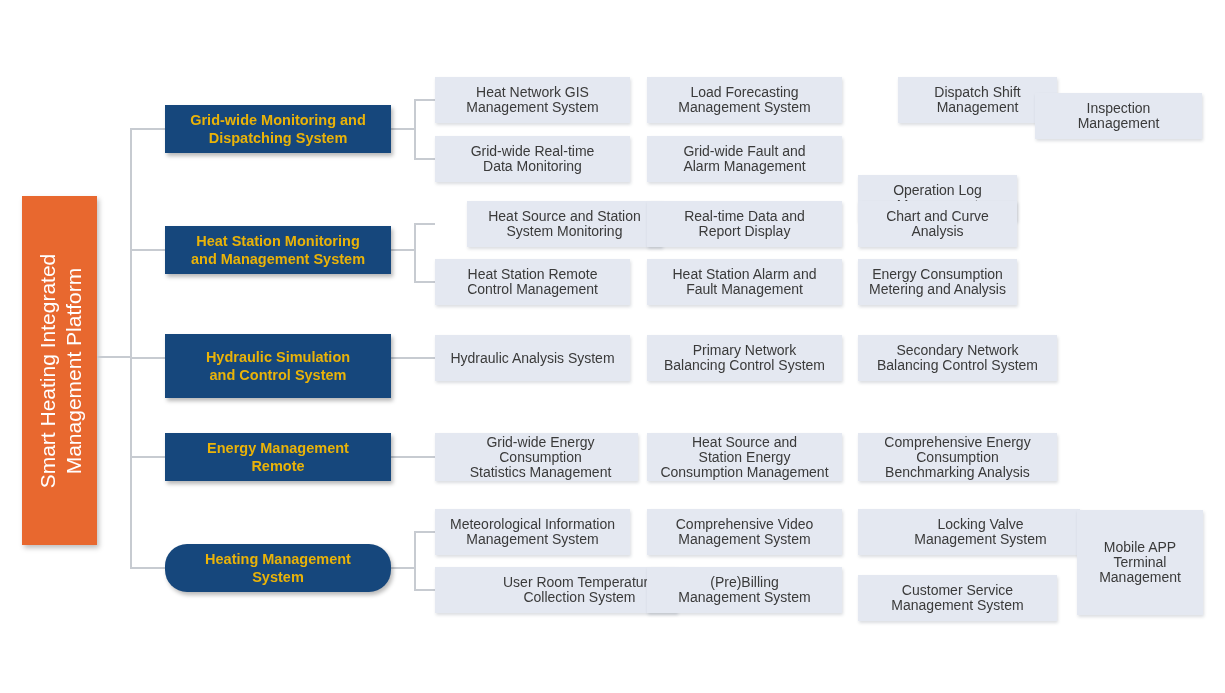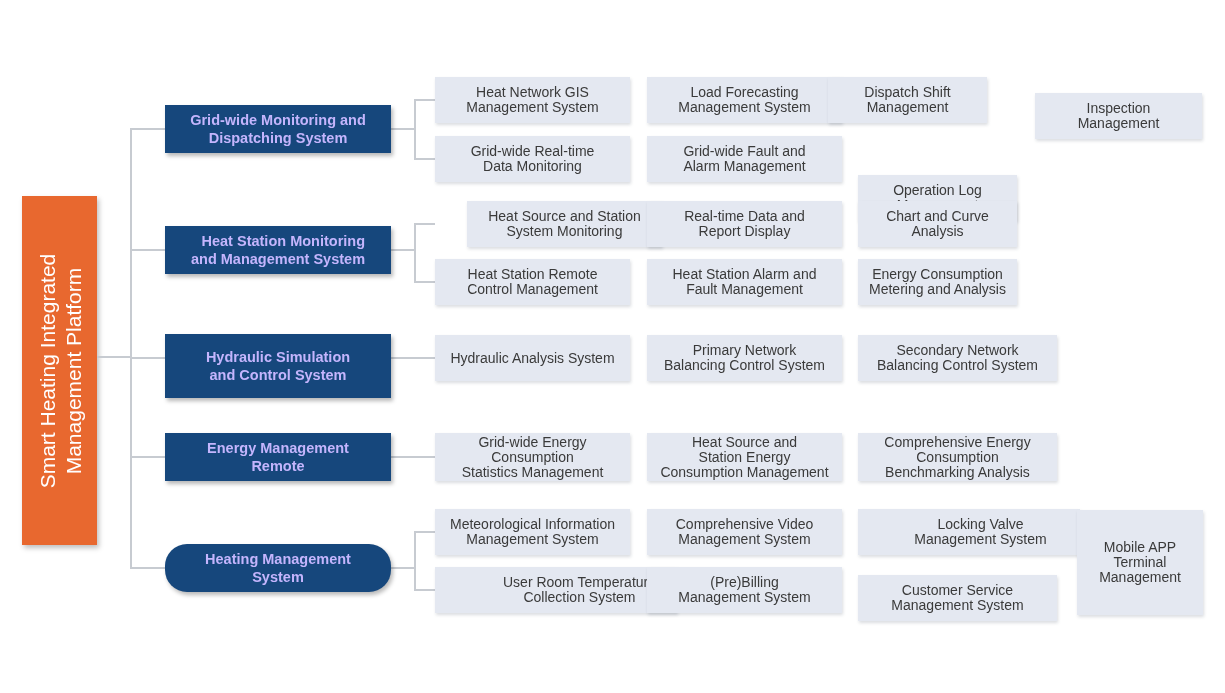--- a/index.html
+++ b/index.html
@@ -22,21 +22,21 @@
     transform:translate(-50%,-50%) rotate(-90deg);
     display:flex;align-items:center;justify-content:center;
     color:#ffffff;font-size:21px;line-height:26px;
     text-align:center;white-space:pre-line;
   }
   .branch-box{
     position:absolute;left:165px;width:226px;height:48px;
     background:#16477C;
     box-shadow:2px 3px 4px rgba(0,0,0,0.28);
     display:flex;align-items:center;justify-content:center;
-    color:#c4b5fd;font-size:14.5px;line-height:18px;font-weight:700;
+    color:#eab308;font-size:14.5px;line-height:18px;font-weight:700;
     text-align:center;white-space:pre-line;
   }
   .leaf-box{
     position:absolute;
     background:#E4E8F1;
     box-shadow:1px 2px 3px rgba(90,100,120,0.22);
     display:flex;align-items:center;justify-content:center;
     color:#3A3A3A;font-size:14px;line-height:15px;
     text-align:center;white-space:pre-line;
   }
@@ -70,31 +70,31 @@
       <div class="line" style="left: 391px; top: 567px; width: 23px; height: 2px;"></div>
       <div class="line" style="left: 414px; top: 531px; width: 2px; height: 60px;"></div>
       <div class="line" style="left: 414px; top: 531px; width: 21px; height: 2px;"></div>
       <div class="line" style="left: 414px; top: 589px; width: 21px; height: 2px;"></div>
       <div class="branch-box" style="left: 165px; top: 105px; width: 226px; height: 48px;">Grid-wide Monitoring and
 Dispatching System</div>
       <div class="leaf-box" style="left: 435px; top: 77px; width: 195px; height: 46px;">Heat Network GIS
 Management System</div>
       <div class="leaf-box" style="left: 647px; top: 77px; width: 195px; height: 46px;">Load Forecasting
 Management System</div>
-      <div class="leaf-box" style="left: 828px; top: 77px; width: 159px; height: 46px;">Dispatch Shift
+      <div class="leaf-box" style="left: 898px; top: 77px; width: 159px; height: 46px;">Dispatch Shift
 Management</div>
       <div class="leaf-box" style="left: 1035px; top: 93px; width: 167px; height: 46px;">Inspection
 Management</div>
       <div class="leaf-box" style="left: 435px; top: 136px; width: 195px; height: 46px;">Grid-wide Real-time
 Data Monitoring</div>
       <div class="leaf-box" style="left: 647px; top: 136px; width: 195px; height: 46px;">Grid-wide Fault and
 Alarm Management</div>
       <div class="leaf-box" style="left: 858px; top: 136px; width: 159px; height: 46px; margin-top: 39px;">Operation Log
 Management</div>
-      <div class="branch-box" style="left: 165px; top: 226px; width: 226px; height: 48px; text-align: right;">Heat Station Monitoring
+      <div class="branch-box" style="left: 165px; top: 226px; width: 226px; height: 48px;">Heat Station Monitoring
 and Management System</div>
       <div class="leaf-box" style="left: 435px; top: 201px; width: 195px; height: 46px; margin-left: 32px;">Heat Source and Station
 System Monitoring</div>
       <div class="leaf-box" style="left: 647px; top: 201px; width: 195px; height: 46px;">Real-time Data and
 Report Display</div>
       <div class="leaf-box" style="left: 858px; top: 201px; width: 159px; height: 46px;">Chart and Curve
 Analysis</div>
       <div class="leaf-box" style="left: 435px; top: 259px; width: 195px; height: 46px;">Heat Station Remote
 Control Management</div>
       <div class="leaf-box" style="left: 647px; top: 259px; width: 195px; height: 46px;">Heat Station Alarm and
@@ -103,21 +103,21 @@
 Metering and Analysis</div>
       <div class="branch-box" style="left: 165px; top: 334px; width: 226px; height: 64px;">Hydraulic Simulation
 and Control System</div>
       <div class="leaf-box" style="left: 435px; top: 335px; width: 195px; height: 46px;">Hydraulic Analysis System</div>
       <div class="leaf-box" style="left: 647px; top: 335px; width: 195px; height: 46px;">Primary Network
 Balancing Control System</div>
       <div class="leaf-box" style="left: 858px; top: 335px; width: 199px; height: 46px;">Secondary Network
 Balancing Control System</div>
       <div class="branch-box" style="left: 165px; top: 433px; width: 226px; height: 48px;">Energy Management
 Remote</div>
-      <div class="leaf-box" style="left: 435px; top: 433px; width: 195px; height: 48px;">Grid-wide Energy
+      <div class="leaf-box" style="left: 435px; top: 433px; width: 195px; height: 48px; padding-left: 8px;">Grid-wide Energy
 Consumption
 Statistics Management</div>
       <div class="leaf-box" style="left: 647px; top: 433px; width: 195px; height: 48px;">Heat Source and
 Station Energy
 Consumption Management</div>
       <div class="leaf-box" style="left: 858px; top: 433px; width: 199px; height: 48px;">Comprehensive Energy
 Consumption
 Benchmarking Analysis</div>
       <div class="branch-box" style="left: 165px; top: 544px; width: 226px; height: 48px; border-radius: 22px;">Heating Management
 System</div>

